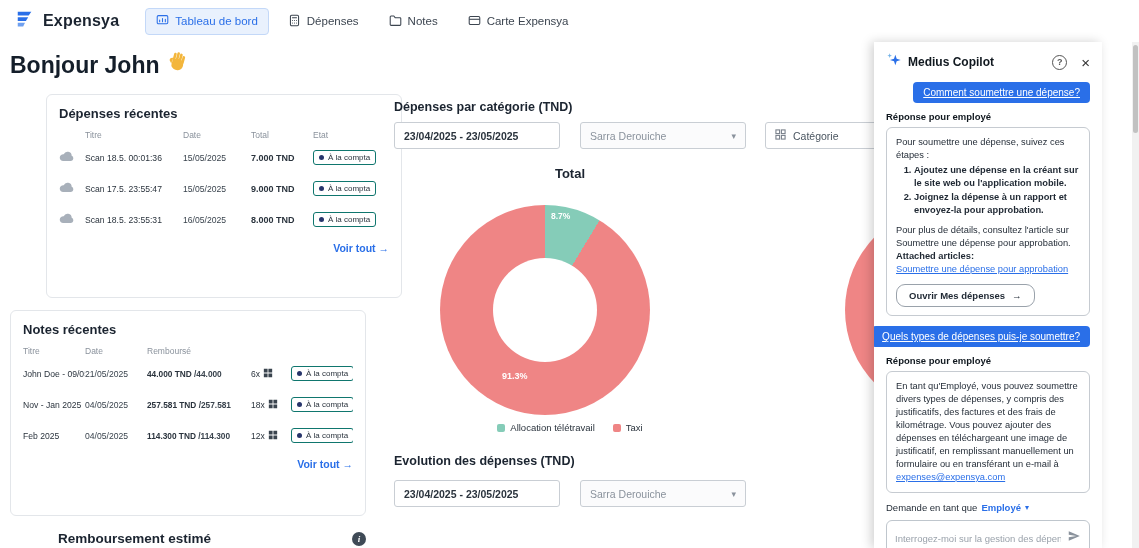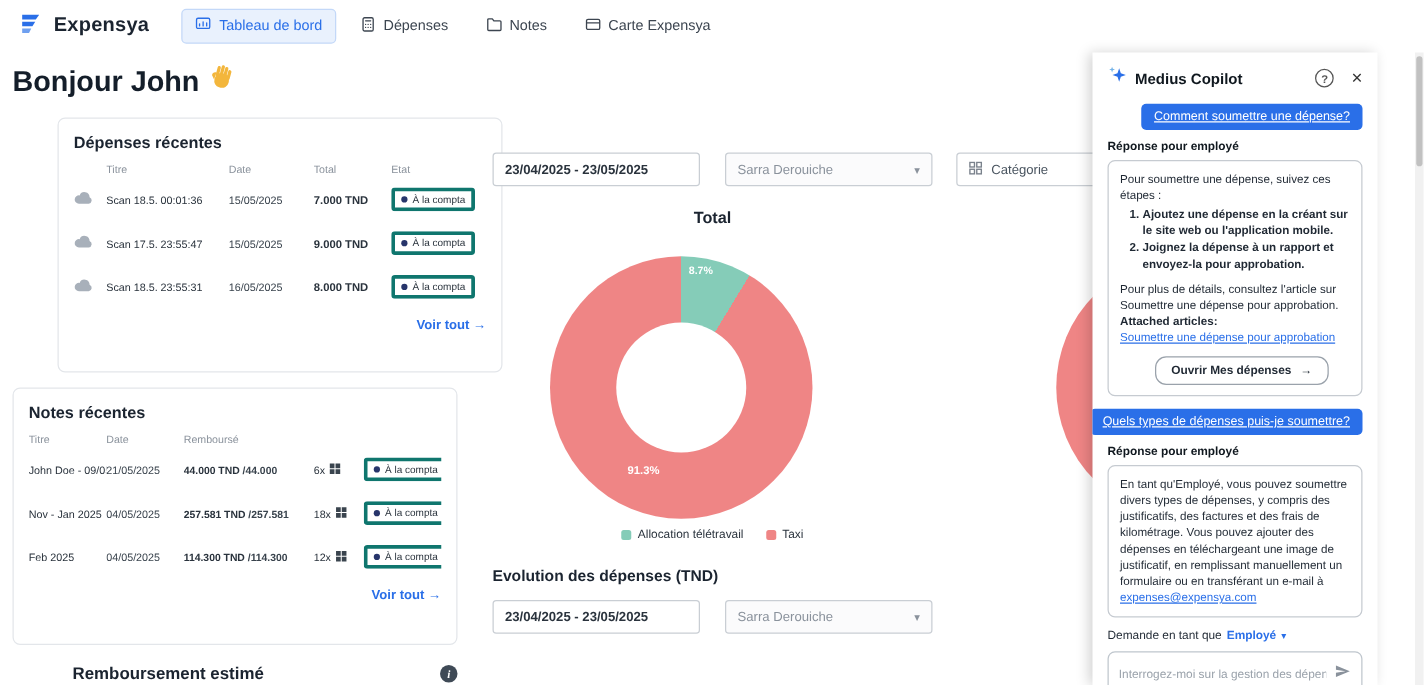--- a/index.html
+++ b/index.html
@@ -34,21 +34,21 @@
   .grid-notes{display:grid;grid-template-columns:62px 62px 104px 40px 1fr;align-items:center;}
   .hrow{font-size:8.5px;color:#8a929c;margin-bottom:2px;}
   .trow{padding:8px 0;font-size:9px;color:#2a333d;}
   .cell{overflow:hidden;white-space:nowrap;}
   .total{font-weight:bold;}
   .amount{font-weight:bold;font-size:8.3px;}
   .amount .of{color:#39434d;}
   .ttl{font-size:8.6px;}
   .dt{font-size:8.6px;color:#39434d;}
   .count-cell{display:flex;align-items:center;gap:3px;font-size:8.5px;}
-  .pill{display:inline-flex;align-items:center;gap:4px;border:3px solid #0f766e;border-radius:3px;padding:2px 5px;font-size:8px;color:#2a333d;background:#fff;white-space:nowrap;}
+  .pill{display:inline-flex;align-items:center;gap:4px;border:1px solid #0f766e;border-radius:3px;padding:2px 5px;font-size:8px;color:#2a333d;background:#fff;white-space:nowrap;}
   .dot{width:5px;height:5px;border-radius:50%;background:var(--dot);flex:0 0 auto;}
   .see-all{display:block;text-align:right;color:var(--accent);font-size:10.5px;font-weight:600;margin-top:7px;cursor:pointer;}
   .reimb{position:absolute;left:10px;top:489px;width:356px;display:flex;justify-content:space-between;align-items:center;}
   .reimb-title{font-size:13.5px;font-weight:bold;color:#1b2430;margin-left:48px;}
   .info-icon{width:14px;height:14px;border-radius:50%;background:#3f4a56;color:#fff;font-size:9px;display:flex;align-items:center;justify-content:center;font-family:"Liberation Serif",serif;font-style:italic;font-weight:bold;}
   
   .sec-title{position:absolute;font-size:12.5px;font-weight:bold;color:#1b2430;}
   #cat-title{left:394px;top:58px;}
   #evo-title{left:394px;top:412px;}
   .ctrl{position:absolute;height:27px;border:1px solid #c9ced4;border-radius:3px;background:#fff;display:flex;align-items:center;padding:0 9px;font-size:10.5px;cursor:pointer;}
@@ -77,21 +77,21 @@
   .x-icon{font-size:15px;color:#333;margin-left:8px;cursor:pointer;line-height:1;}
   .q-row{display:flex;justify-content:flex-end;margin-top:10px;}
   .q-btn{background:var(--accent);color:#fff;font-size:10px;padding:5px 10px;border-radius:4px;border:none;font-family:inherit;cursor:pointer;white-space:nowrap;text-decoration:underline;}
   .resp-label{font-size:9.5px;font-weight:bold;margin-top:8px;color:#10181f;}
   .a-box{border:1px solid #c6cbd1;border-radius:6px;padding:8px 9px;margin-top:5px;font-size:9.3px;line-height:1.4;color:#1f2833;}
   .a-box p{margin:0;}
   .a-box ol{margin:2px 0 7px 0;padding-left:18px;font-weight:bold;}
   .a-box ol li{margin-bottom:1px;}
   .attached{font-weight:bold;margin-top:6px;}
   .link{color:var(--accent);text-decoration:underline;cursor:pointer;}
-  .open-btn{margin-top:8px;background:#fff;border:1px solid #9aa2ab;border-radius:9px;padding:5px 12px;font-size:9.5px;font-weight:bold;color:#1f2833;display:inline-flex;align-items:center;gap:7px;font-family:inherit;cursor:pointer;margin-left:28px;}
+  .open-btn{margin-top:8px;background:#fff;border:1px solid #9aa2ab;border-radius:9px;padding:5px 12px;font-size:9.5px;font-weight:bold;color:#1f2833;display:inline-flex;align-items:center;gap:7px;font-family:inherit;cursor:pointer;}
   .ask-as{margin-top:9px;font-size:9.5px;color:#1f2833;display:flex;align-items:center;gap:4px;}
   .ask-role{color:var(--accent);font-weight:bold;}
   .ask-caret{color:var(--accent);font-size:8px;}
   .cp-input{margin-top:7px;display:flex;align-items:center;border:1px solid #bfc6cd;border-radius:6px;padding:8px 8px;gap:6px;background:#fff;}
   .cp-input input{border:none;outline:none;flex:1;font-size:9.5px;font-family:inherit;color:#333;padding:0;background:transparent;}
   .cp-input input::placeholder{color:#9aa2ab;}
   
   #scrollbar{position:absolute;right:0;top:0;bottom:0;width:7px;background:#f1f1f1;z-index:11;}
   #scroll-thumb{position:absolute;top:3px;left:1px;width:5px;height:88px;background:#c1c1c1;border-radius:3px;cursor:pointer;}
 </style>
@@ -269,20 +269,21 @@
           </span></span>
     </div>
     <span class="see-all">Voir tout →</span>
   </div>
 
   <div class="reimb">
     <span class="reimb-title">Remboursement estimé</span>
     <span class="info-icon">i</span>
   </div>
 
+  <div class="sec-title" id="cat-title">Dépenses par catégorie (TND)</div>
   <div class="ctrl" id="date1">
       <span>23/04/2025 - 23/05/2025</span>
     </div>
   <div class="ctrl" id="user1">
       <span>Sarra Derouiche</span>
       <span class="caret">▾</span>
     </div>
   <div class="ctrl" id="cat-filter">
     <span><svg width="11" height="11" viewBox="0 0 12 12" fill="none" stroke="#7a828c" stroke-width="1.2">
           <rect x="1" y="1" width="4" height="4"></rect>

